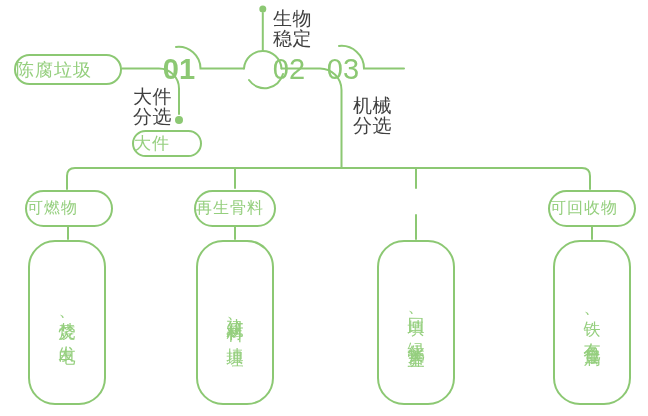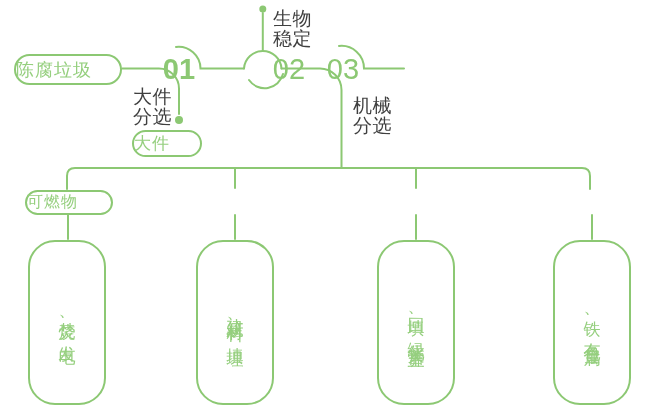--- a/index.html
+++ b/index.html
@@ -28,21 +28,21 @@
     box-sizing:border-box;
     border:2px solid var(--green);
     border-radius:999px;
     background:var(--background);
     color:var(--green-text);
     display:flex;align-items:center;justify-content:flex-start;
     white-space:nowrap;
   }
   .pill.source{left:14px;top:54px;width:108px;height:31px;font-size:18px;letter-spacing:1px;}
   .pill.bulky{left:132px;top:130px;width:70px;height:27px;font-size:17px;letter-spacing:1px;}
-  .pill.cat{top:190px;height:25px;font-size:16px;letter-spacing:1px;}
+  .pill.cat{top:190px;height:37px;font-size:16px;letter-spacing:1px;}
   .pill.cat1{left:25px;width:88px;}
   .pill.cat2{left:194px;width:82px;}
   .pill.cat3{left:375px;width:82px;}
   .pill.cat4{left:548px;width:88px;}
 
   .num{
     position:absolute;top:54px;height:30px;line-height:30px;
     transform:translateX(-50%);
     color:var(--green);font-size:29px;
   }
@@ -134,20 +134,26 @@
     <span>分选</span>
   </div>
 
   <div class="pill bulky">
     <span>大件</span>
   </div>
 
   <div class="pill cat cat1">
     <span>可燃物</span>
   </div>
+  <div class="pill cat cat2">
+    <span>再生骨料</span>
+  </div>
+  <div class="pill cat cat4">
+    <span>可回收物</span>
+  </div>
 
   <div class="tallbox b1">
     <span>焚烧、发电</span>
   </div>
   <div class="tallbox b2">
     <span>建筑材料、填埋</span>
   </div>
   <div class="tallbox b3">
     <span>回填、绿化营养土</span>
   </div>

